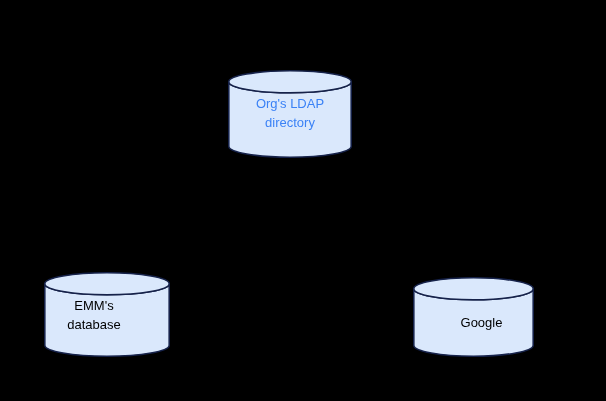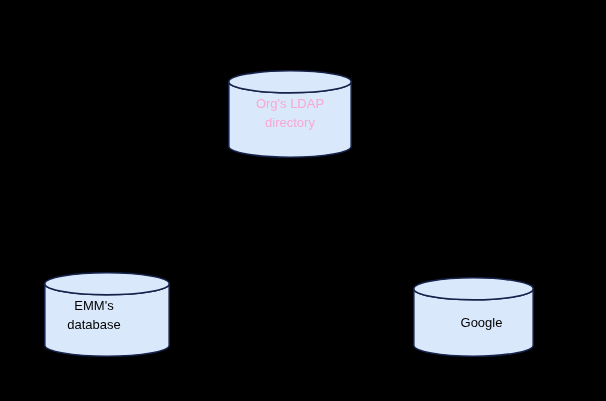--- a/index.html
+++ b/index.html
@@ -40,21 +40,21 @@
 </style>
 </head>
 <body>
 
 <div id="canvas" style="width: 606px; height: 401px; background: rgb(0, 0, 0);">
     <div class="cylinder" style="left: 228px; top: 70px; width: 124px; height: 88px;">
       <svg width="124" height="88" viewBox="0 0 124 88">
         <path d="M 0.8 11.8 L 0.8 76.2 A 61.2 11 0 0 0 123.2 76.2 L 123.2 11.8 A 61.2 11 0 0 1 0.8 11.8 Z" fill="#dae8fc" stroke="#16224a" stroke-width="1.6" stroke-linejoin="round"></path>
         <ellipse cx="62" cy="11.8" rx="61.2" ry="11" fill="#dae8fc" stroke="#16224a" stroke-width="1.6"></ellipse>
       </svg>
-      <div class="cyl-label" style="top: 24px; color: #f9a8d4;">Org's LDAP
+      <div class="cyl-label" style="top: 24px; color: #3b82f6;">Org's LDAP
 directory</div>
     </div>
     <div class="cylinder" style="left: 44px; top: 272px; width: 100px; height: 85px;">
       <svg width="126" height="85" viewBox="0 0 126 85">
         <path d="M 0.8 11.8 L 0.8 73.2 A 62.2 11 0 0 0 125.2 73.2 L 125.2 11.8 A 62.2 11 0 0 1 0.8 11.8 Z" fill="#dae8fc" stroke="#16224a" stroke-width="1.6" stroke-linejoin="round"></path>
         <ellipse cx="63" cy="11.8" rx="62.2" ry="11" fill="#dae8fc" stroke="#16224a" stroke-width="1.6"></ellipse>
       </svg>
       <div class="cyl-label" style="top: 24px; color: rgb(0, 0, 0);">EMM's
 database</div>
     </div>

